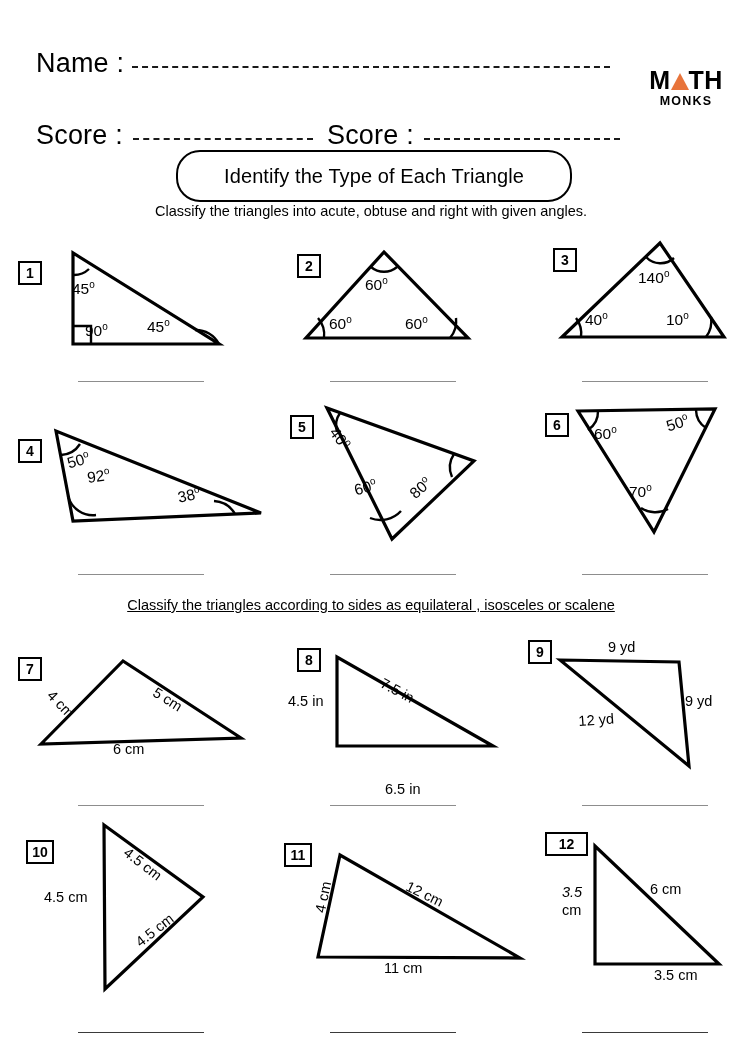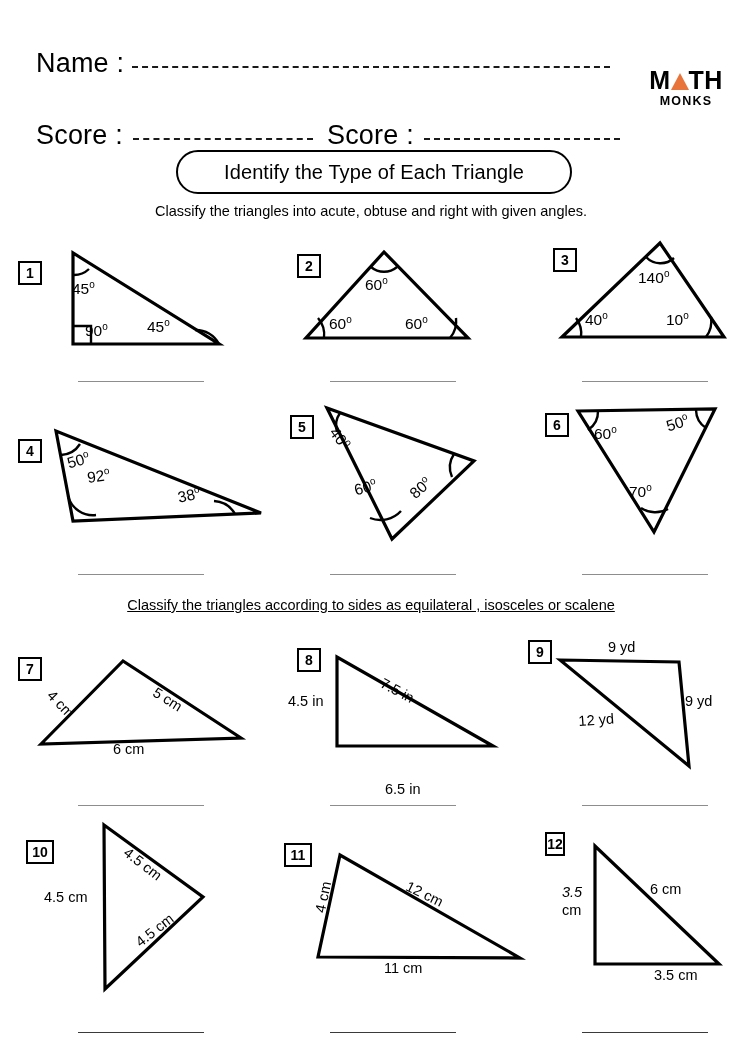--- a/index.html
+++ b/index.html
@@ -77,21 +77,21 @@
     letter-spacing: 1.2px;
     margin-top: 2px;
   }
 
   
   .title-pill {
     position: absolute;
     left: 176px;
     top: 150px;
     width: 396px;
-    height: 44px;
+    height: 52px;
     border: 2.5px solid #000;
     border-radius: 24px;
     display: flex;
     align-items: center;
     justify-content: center;
     box-sizing: border-box;
   }
   .title-pill span {
     font-size: 20px;
     letter-spacing: 0.1px;
@@ -256,21 +256,21 @@
 <div class="numbox" style="left:297px; top:254px;">2</div>
 <div class="numbox" style="left:553px; top:248px;">3</div>
 <div class="numbox" style="left:18px;  top:439px;">4</div>
 <div class="numbox" style="left:290px; top:415px;">5</div>
 <div class="numbox" style="left:545px; top:413px;">6</div>
 <div class="numbox" style="left:18px;  top:657px;">7</div>
 <div class="numbox" style="left:297px; top:648px;">8</div>
 <div class="numbox" style="left:528px; top:640px;">9</div>
 <div class="numbox" style="left:26px;  top:840px; width:28px;">10</div>
 <div class="numbox" style="left:284px; top:843px; width:28px;">11</div>
-<div class="numbox" style="left:545px; top:832px; width:20px;">12</div>
+<div class="numbox" style="left:545px; top:832px; width:43px;">12</div>
 
 <div class="lbl" style="left:72px;  top:280px;"><span>45</span><sup>o</sup></div>
 <div class="lbl" style="left:85px;  top:322px;"><span>90</span><sup>o</sup></div>
 <div class="lbl" style="left:147px; top:318px;"><span>45</span><sup>o</sup></div>
 
 <div class="lbl" style="left:365px; top:276px;"><span>60</span><sup>o</sup></div>
 <div class="lbl" style="left:329px; top:315px;"><span>60</span><sup>o</sup></div>
 <div class="lbl" style="left:405px; top:315px;"><span>60</span><sup>o</sup></div>
 
 <div class="lbl" style="left:638px; top:269px;"><span>140</span><sup>o</sup></div>

